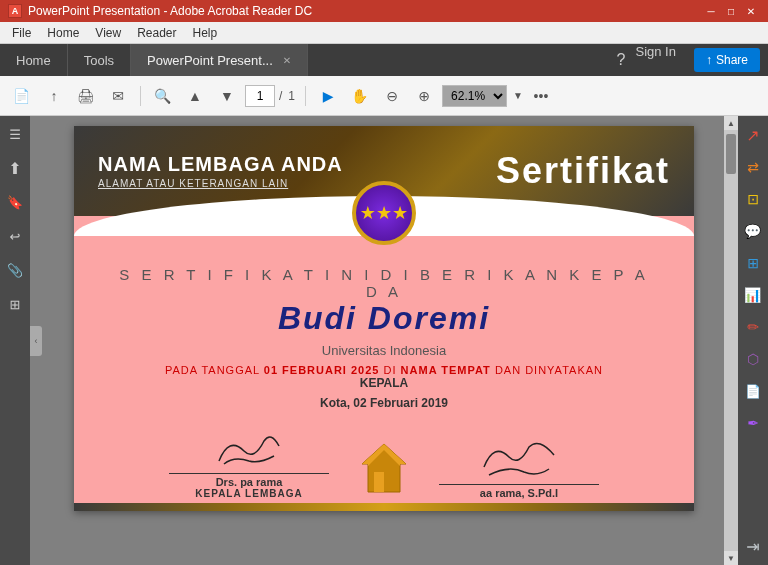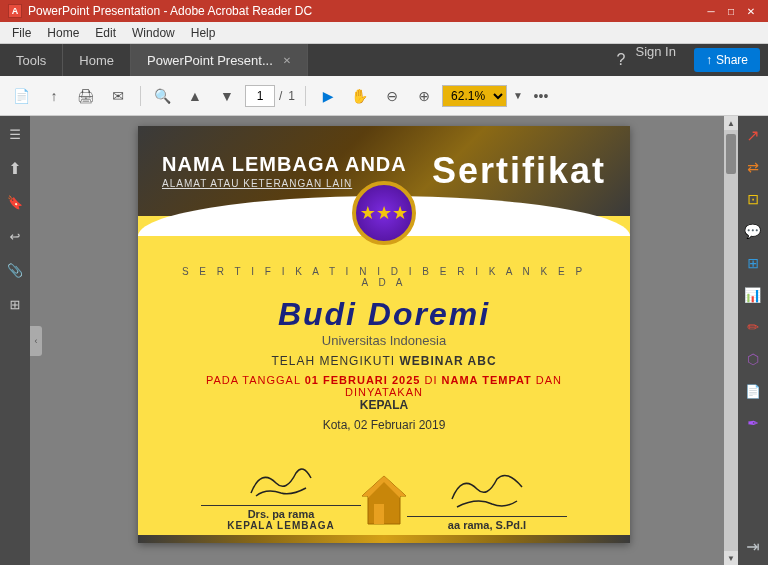--- a/index.html
+++ b/index.html
@@ -96,21 +96,21 @@
       display: flex; align-items: center; justify-content: center;
       cursor: pointer;
       border-radius: 2px;
       color: #555;
       font-size: 14px;
     }
     .toolbar-divider { width: 1px; height: 20px; background: #ccc; margin: 0 4px; }
     .toolbar-nav { display: flex; align-items: center; gap: 2px; }
     .page-input { width: 30px; height: 22px; text-align: center; border: 1px solid #bbb; font-size: 12px; background: white; }
     .page-sep { font-size: 12px; color: #555; margin: 0 2px; }
-    .zoom-select { border: 1px solid #bbb; padding: 2px 4px; font-size: 12px; background: #eab308; }
+    .zoom-select { border: 1px solid #bbb; padding: 2px 4px; font-size: 12px; background: #a3a3a3; }
     .zoom-dropdown { font-size: 10px; color: #555; margin-left: 2px; cursor: pointer; }
 
     
     .main-area {
       display: flex;
       height: calc(565px - 22px - 22px - 32px - 40px);
     }
 
     
     .left-sidebar {
@@ -194,22 +194,22 @@
     .right-icon {
       width: 22px; height: 22px;
       display: flex; align-items: center; justify-content: center;
       cursor: pointer;
       color: #ccc;
       font-size: 12px;
     }
 
     
     .cert-page {
-      width: 492px;
-      background: #fde047;
+      width: 620px;
+      background: #fca5a5;
       position: relative;
       overflow: hidden;
       box-shadow: 0 2px 8px rgba(0,0,0,0.4);
     }
 
     
     .cert-header {
       background: linear-gradient(135deg, #3a3a3a 0%, #5a3e0e 40%, #8b6914 60%, #3a3a3a 100%);
       height: 90px;
       display: flex;
@@ -251,30 +251,30 @@
       background: white;
       border-radius: 50% 50% 0 0 / 100% 100% 0 0;
     }
 
     
     .cert-body {
       padding: 50px 40px 16px;
       text-align: center;
     }
     .cert-subtitle {
-      font-size: 10px;
+      font-size: 15px;
       letter-spacing: 4px;
       color: #555;
-      margin-bottom: 8px;
     }
     .cert-name {
       font-size: 32px;
       font-weight: bold;
       font-style: italic;
       color: #1a237e;
+      margin-bottom: 6px;
       letter-spacing: 2px;
     }
     .cert-university {
       font-size: 13px;
       color: #555;
       margin-bottom: 6px;
     }
     .cert-event-line {
       font-size: 12px;
       color: #333;
@@ -289,23 +289,22 @@
     }
     .cert-date-line span.bold { font-weight: bold; color: #c00; }
     .cert-passed {
       font-size: 12px;
       font-weight: bold;
       color: #333;
       margin-bottom: 6px;
     }
     .cert-city-date {
       font-size: 12px;
-      font-weight: normal;
+      font-weight: bold;
       color: #333;
-      margin-bottom: 10px;
     }
 
     
     .cert-signatures {
       display: flex;
       justify-content: space-around;
       align-items: flex-end;
       padding: 0 40px;
       position: relative;
     }
@@ -374,28 +373,28 @@
   <div class="titlebar-controls">
     <div class="titlebar-btn">─</div>
     <div class="titlebar-btn">□</div>
     <div class="titlebar-btn close">✕</div>
   </div>
 </div>
 
 <div class="menubar">
   <span class="menubar-item">File</span>
   <span class="menubar-item">Home</span>
-  <span class="menubar-item">Edit</span>
-  <span class="menubar-item">Window</span>
+  <span class="menubar-item">View</span>
+  <span class="menubar-item">Reader</span>
   <span class="menubar-item">Help</span>
 </div>
 
 <div class="tabbar">
+  <div class="tab-btn">Home</div>
   <div class="tab-btn">Tools</div>
-  <div class="tab-btn">Home</div>
   <div class="tab-btn document-tab active">
     <span>PowerPoint Present...</span>
     <span class="tab-close">✕</span>
   </div>
   <div class="tab-spacer"></div>
   <div class="tab-help">?</div>
   <div class="tab-signin">Sign In</div>
   <button class="btn-share">
     <span>↑</span>
     <span>Share</span>
@@ -456,23 +455,20 @@
       <div class="star-badge-container">
         <div class="star-badge">
           <span style="color:#f1c40f; font-size:18px;">★★★</span>
         </div>
       </div>
 
       <div class="cert-body">
         <div class="cert-subtitle">S E R T I F I K A T   I N I   D I B E R I K A N   K E P A D A</div>
         <div class="cert-name">Budi Doremi</div>
         <div class="cert-university">Universitas Indonesia</div>
-        <div class="cert-event-line">
-          <span>TELAH MENGIKUTI </span><span class="highlight">WEBINAR ABC</span>
-        </div>
         <div class="cert-date-line">
           <span>PADA TANGGAL </span>
           <span class="bold">01 FEBRUARI 2025 </span>
           <span>DI </span>
           <span class="bold">NAMA TEMPAT</span>
           <span> DAN DINYATAKAN</span>
         </div>
         <div class="cert-passed">KEPALA</div>
         <div class="cert-city-date">Kota, 02 Februari 2019</div>
       </div>

